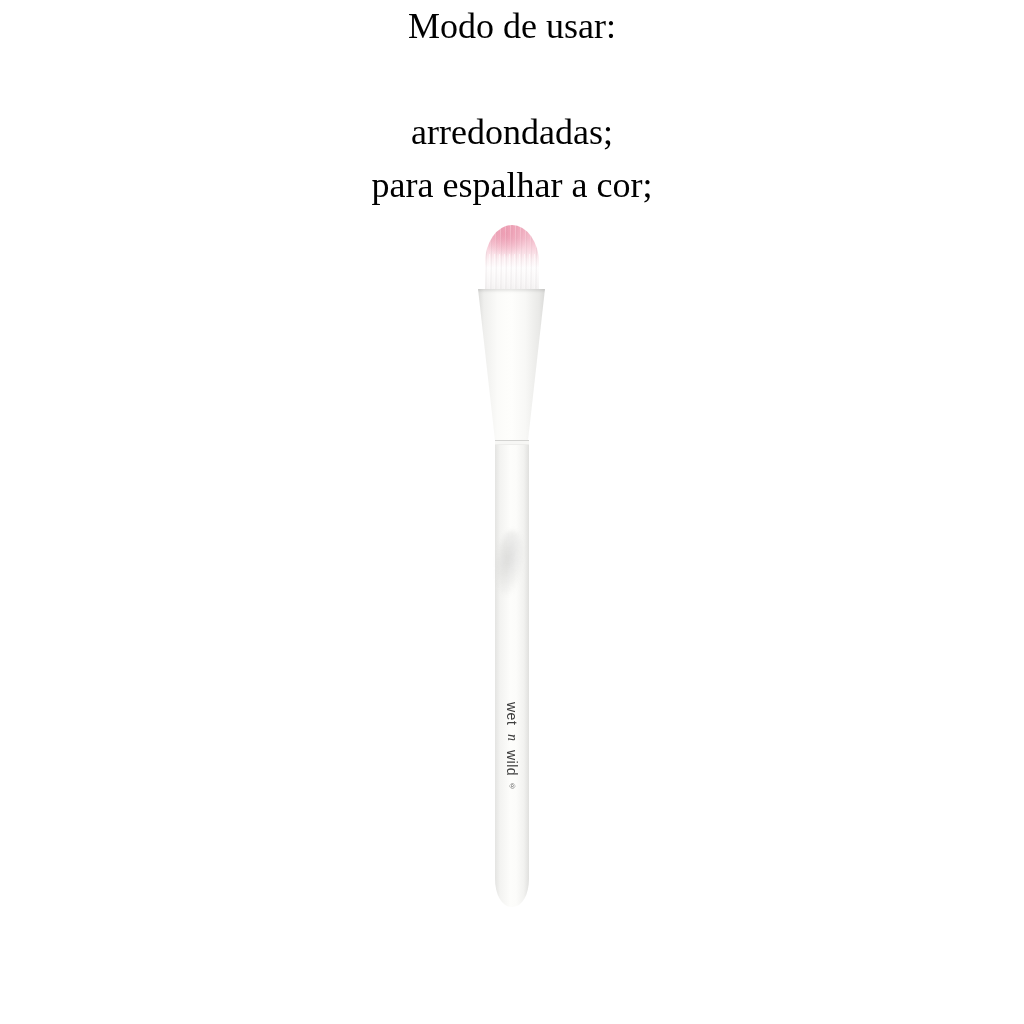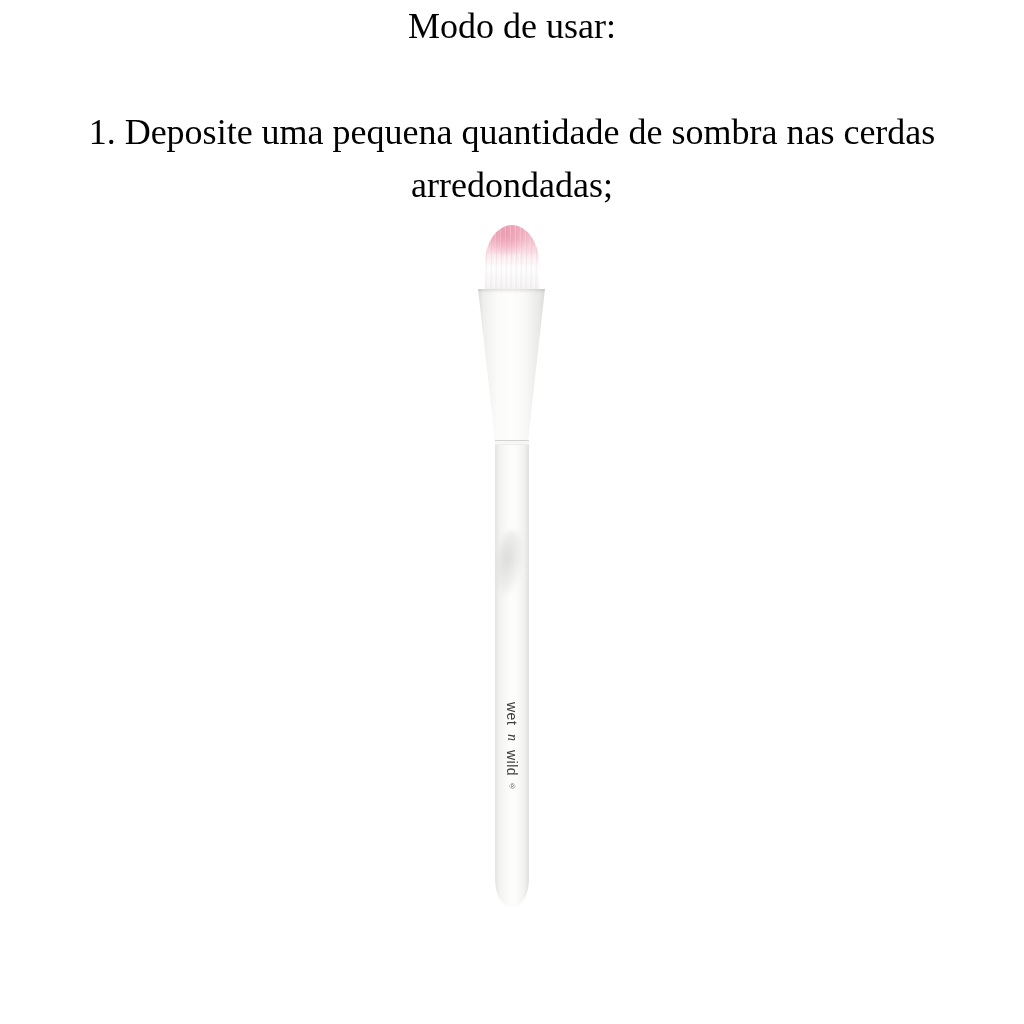--- a/index.html
+++ b/index.html
@@ -142,22 +142,22 @@
   }
 </style>
 </head>
 <body>
 
 <div class="page">
 
   <div class="textblock">
     <div class="title-line">Modo de usar:</div>
     <div class="blank-line"></div>
-    <div class="instr-line">1. Deposite uma pequena quantidade de sombra nas cerdas</div>
     <div class="instr-line">arredondadas;</div>
+    <div class="instr-line">para espalhar a cor;</div>
   </div>
 
   <div class="brush-figure">
     <div class="brush" aria-label="Pincel branco wet n wild para sombra com cerdas arredondadas de pontas rosadas">
       <div class="bristles"></div>
       <div class="ferrule"></div>
       <div class="handle">
         <div class="seam"></div>
         <div class="thumb-indent"></div>
         <div class="brand">

